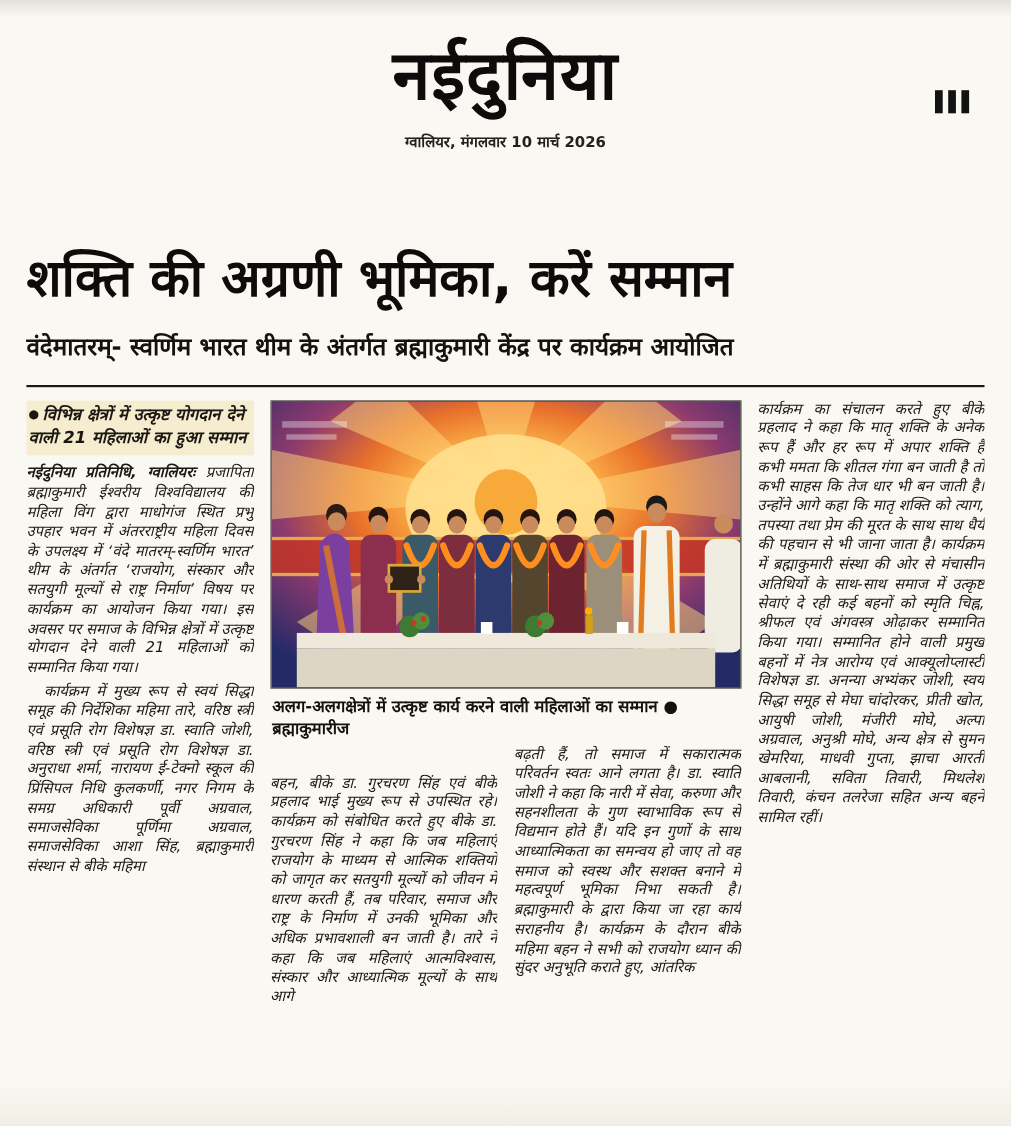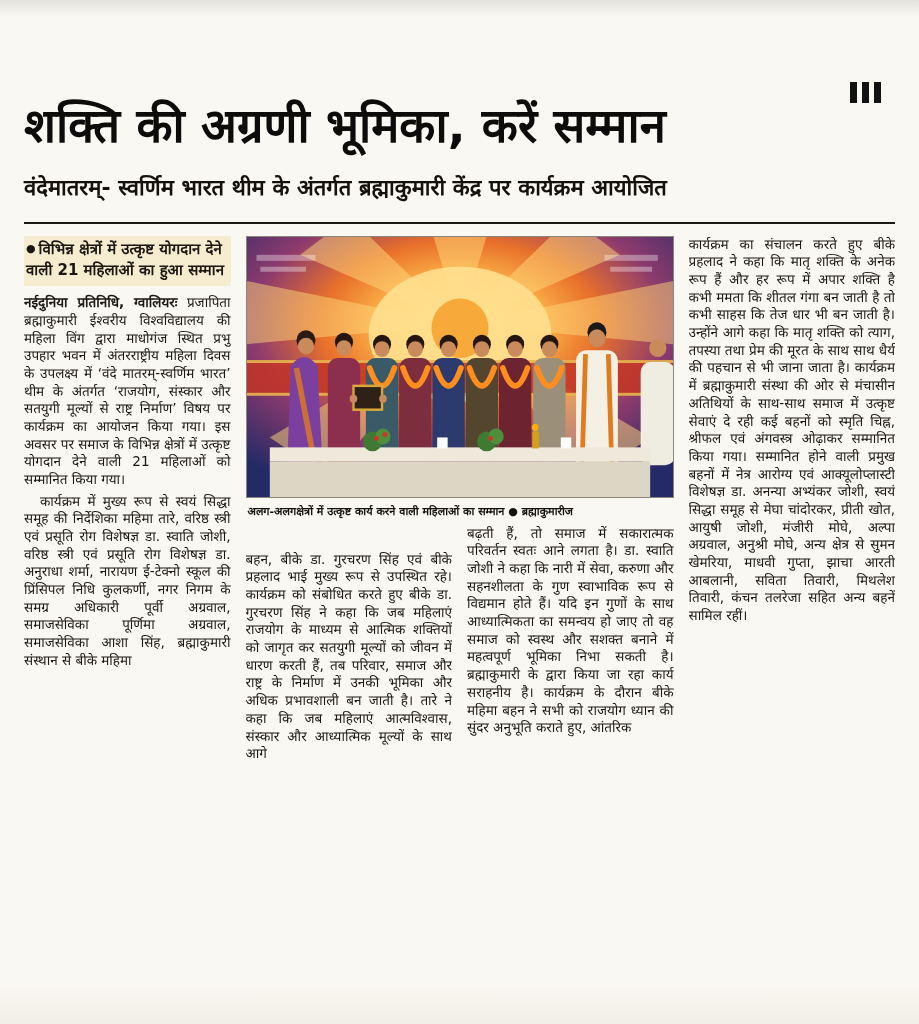--- a/index.html
+++ b/index.html
@@ -38,52 +38,56 @@
     flex:1 1 auto; min-height:0;
     display:grid;
     grid-template-columns:repeat(4,1fr);
     grid-template-rows:262px auto 1fr;
     grid-template-areas:
       "c1 ph ph c4"
       "c1 cap cap c4"
       "c1 c2 c3 c4";
     column-gap:15px;
   }
-  .col { overflow:hidden; font-size:13.5px; line-height:1.31; text-align:justify; color:#1b1813; }
+  .col { overflow:hidden; font-size:13.5px; line-height:1.31; text-align:justify; color:#1b1813;font-style:italic; }
   .col1 { grid-area:c1; }
   .col2 { grid-area:c2;margin-top:26px; }
   .col3 { grid-area:c3; }
   .col4 { grid-area:c4; }
   .col p + p { margin-top:4px; text-indent:16px; }
 
   .highlight {
     font-size:15px; font-weight:700; line-height:1.42;
     background:#f6eccf; padding:3px 2px 5px; margin-bottom:8px; text-align:left;
   }
   .highlight .bullet { font-size:11px; vertical-align:2px; margin-right:3px; }
 
   .photo { grid-area:ph; border:1px solid #8a867e; background:#222; overflow:hidden; }
   .photo svg { display:block; width:100%; height:100%; }
   .photo-caption {
-    grid-area:cap; font-size:11px; font-weight:700;
+    grid-area:cap; font-size:15px; font-weight:700;
     padding:5px 2px 7px; color:#15120d; text-align:left;
   }
   .byline { font-weight:800; }
 </style>
 </head>
 <body>
 
 <div class="page">
 
   <div class="corner-mark">
     <span class="bar"></span>
     <span class="bar"></span>
     <span class="bar"></span>
   </div>
 
+  <header>
+    <h1 class="masthead">नईदुनिया</h1>
+    <div class="dateline">ग्वालियर, मंगलवार 10 मार्च 2026</div>
+  </header>
 
   <section>
     <h2 class="headline"><br><span>शक्ति की अग्रणी भूमिका, करें सम्मान</span></h2>
     <h3 class="subheadline">वंदेमातरम्- स्वर्णिम भारत थीम के अंतर्गत ब्रह्माकुमारी केंद्र पर कार्यक्रम आयोजित</h3>
   </section>
 
   <section class="body-grid">
 
     <div class="col col1">
       <div class="highlight"><span class="bullet">●</span><span>विभिन्न क्षेत्रों में उत्कृष्ट योगदान देने वाली 21 महिलाओं का हुआ सम्मान</span></div>

